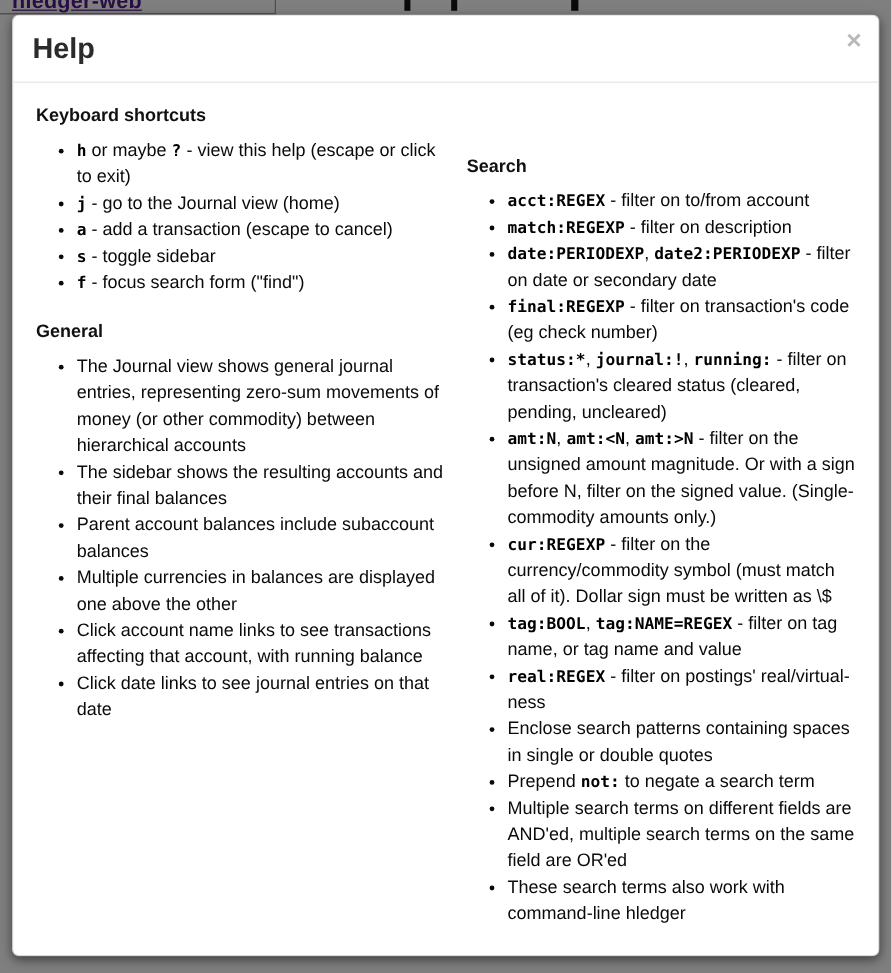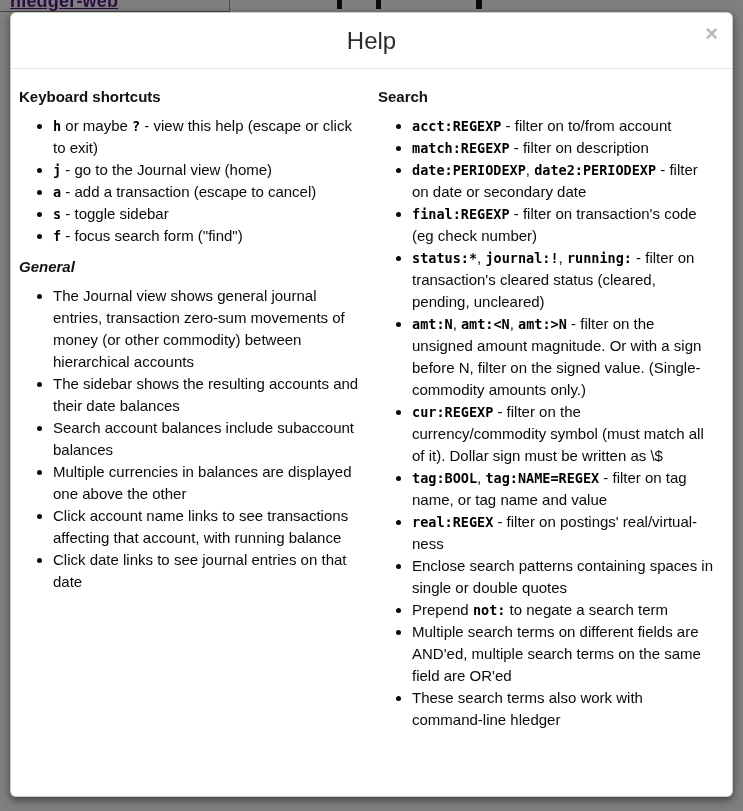--- a/index.html
+++ b/index.html
@@ -38,41 +38,41 @@
     border-radius: 6px;
     box-shadow: 0 3px 9px rgba(0,0,0,0.5);
     overflow: hidden;
   }
   .modal-header {
     padding: 13px 16px 12px 16px;
     border-bottom: 1px solid #e5e5e5;
     position: relative;
   }
   .modal-title {
-    font-size: 24px; font-weight: normal; color: #2b2b2b; line-height: 30px; text-align: center;
+    font-size: 24px; font-weight: bold; color: #2b2b2b; line-height: 30px;
   }
   .close-btn {
     position: absolute; right: 14px; top: 10px;
     background: none; border: none; cursor: pointer;
     font-size: 22px; font-weight: bold; color: #b9b9b9;
     line-height: 1; font-family: "Liberation Sans", sans-serif;
   }
   .modal-body {
-    padding: 19px 16px 20px 8px;
+    padding: 19px 16px 20px 19px;
     display: grid;
     grid-template-columns: 359px 1fr;
   }
   .col-left { padding-right: 14px; }
-  .col-right { padding-right: 2px; }
+  .col-right { padding-right: 2px; margin-top: 42px; }
 
   .section-heading {
     font-size: 15px; font-weight: bold; color: #111;
     margin: 0 0 10px 0;
   }
-  .section + .section .section-heading { margin-top: 11px; font-style: italic; }
+  .section + .section .section-heading { margin-top: 21px; }
   .help-list {
     list-style: disc outside;
     padding-left: 34px;
     margin: 10px 0 10px 0;
   }
   .help-list li {
     font-size: 15px; line-height: 22px; color: #0a0a0a;
   }
   .help-list code {
     font-family: "DejaVu Sans Mono", monospace;
@@ -108,34 +108,34 @@
             <li><code>h</code> or maybe <code>?</code> - view this help (escape or click to exit)</li>
             <li><code>j</code> - go to the Journal view (home)</li>
             <li><code>a</code> - add a transaction (escape to cancel)</li>
             <li><code>s</code> - toggle sidebar</li>
             <li><code>f</code> - focus search form ("find")</li>
           </ul>
         </div>
         <div class="section">
           <h5 class="section-heading">General</h5>
           <ul class="help-list">
-            <li>The Journal view shows general journal entries, transaction zero-sum movements of money (or other commodity) between hierarchical accounts</li>
-            <li>The sidebar shows the resulting accounts and their date balances</li>
-            <li>Search account balances include subaccount balances</li>
+            <li>The Journal view shows general journal entries, representing zero-sum movements of money (or other commodity) between hierarchical accounts</li>
+            <li>The sidebar shows the resulting accounts and their final balances</li>
+            <li>Parent account balances include subaccount balances</li>
             <li>Multiple currencies in balances are displayed one above the other</li>
             <li>Click account name links to see transactions affecting that account, with running balance</li>
             <li>Click date links to see journal entries on that date</li>
           </ul>
         </div>
       </div>
     <div class="col-right">
         <div class="section">
           <h5 class="section-heading">Search</h5>
           <ul class="help-list">
-            <li><code>acct:REGEXP</code> - filter on to/from account</li>
+            <li><code>acct:REGEX</code> - filter on to/from account</li>
             <li><code>match:REGEXP</code> - filter on description</li>
             <li><code>date:PERIODEXP</code>, <code>date2:PERIODEXP</code> - filter on date or secondary date</li>
             <li><code>final:REGEXP</code> - filter on transaction's code (eg check number)</li>
             <li><code>status:*</code>, <code>journal:!</code>, <code>running:</code> - filter on transaction's cleared status (cleared, pending, uncleared)</li>
             <li><code>amt:N</code>, <code>amt:&lt;N</code>, <code>amt:&gt;N</code> - filter on the unsigned amount magnitude. Or with a sign before N, filter on the signed value. (Single-commodity amounts only.)</li>
             <li><code>cur:REGEXP</code> - filter on the currency/commodity symbol (must match all of it). Dollar sign must be written as \$</li>
             <li><code>tag:BOOL</code>, <code>tag:NAME=REGEX</code> - filter on tag name, or tag name and value</li>
             <li><code>real:REGEX</code> - filter on postings' real/virtual-ness</li>
             <li>Enclose search patterns containing spaces in single or double quotes</li>
             <li>Prepend <code>not:</code> to negate a search term</li>

